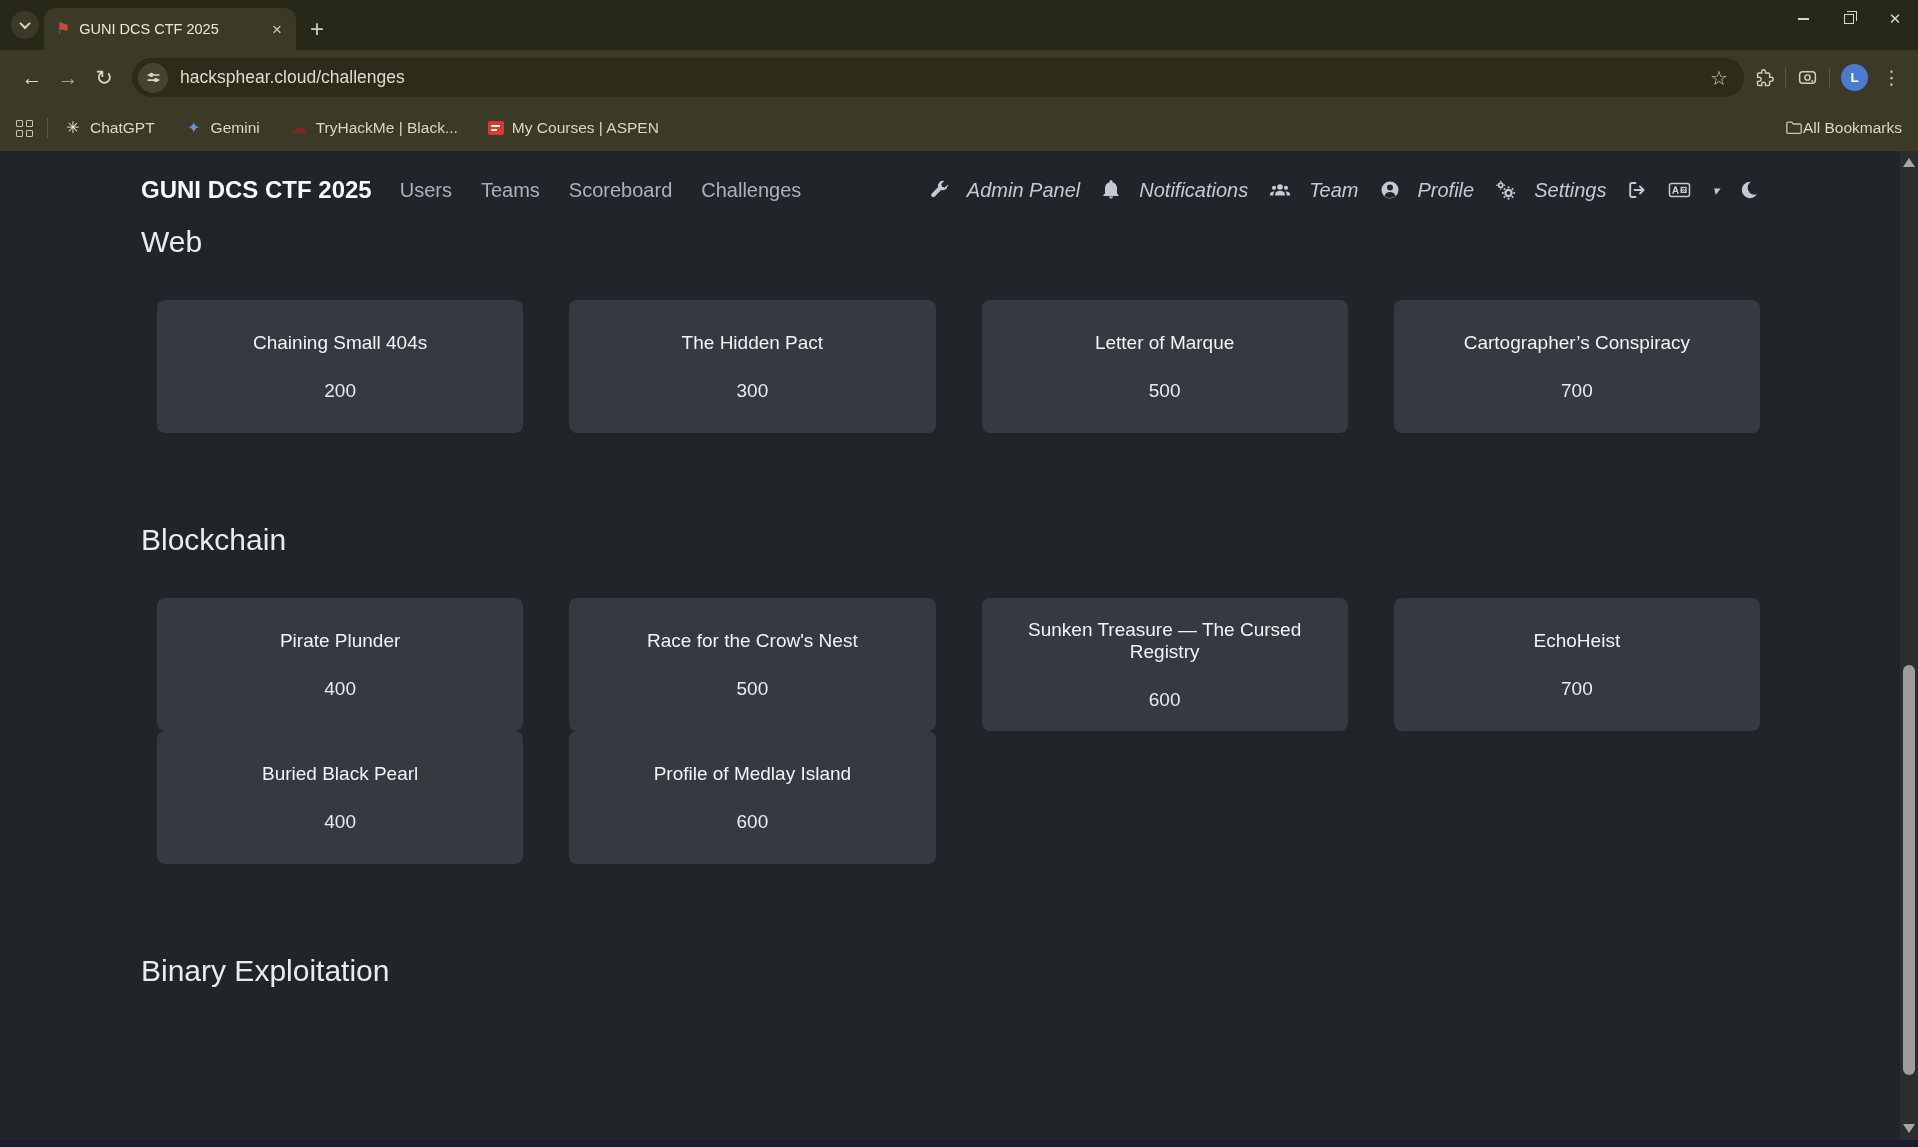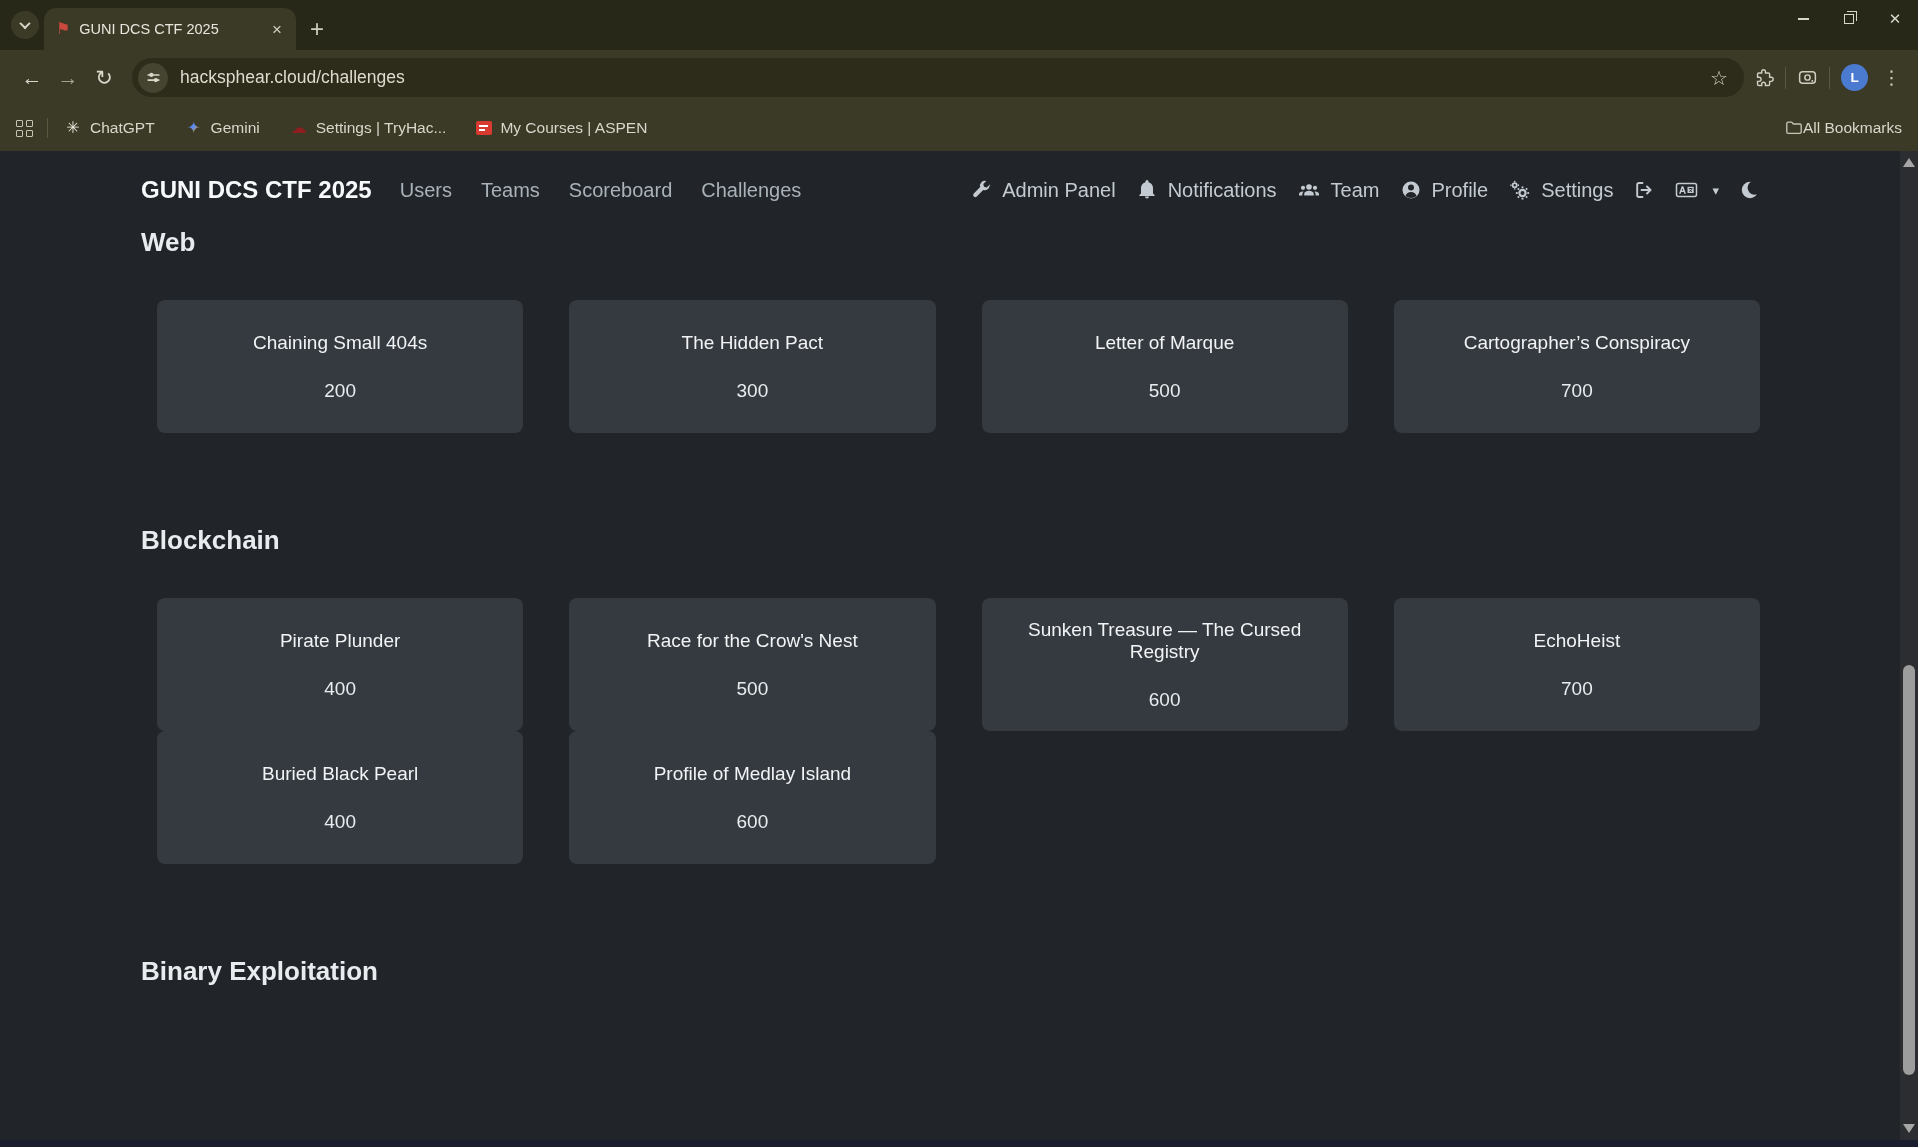--- a/index.html
+++ b/index.html
@@ -61,25 +61,25 @@
 
   
   .page { height:989px; background:#212529; position:relative; overflow:hidden; }
   .page-inner { padding:0 158px 0 141px; }
 
   .site-nav { display:flex; align-items:center; padding-top:16px; height:62px; }
   .brand { color:#f8f9fa; font-size:24px; font-weight:700; margin-right:28px; white-space:nowrap; }
   .nav-links { display:flex; gap:29px; }
   .nav-link { color:#a9b1b9; font-size:20px; }
   .user-nav { margin-left:auto; display:flex; align-items:center; gap:21px; }
-  .unav-item { display:flex; align-items:center; gap:11px; color:#c3cad1; font-size:20px; white-space:nowrap; }
+  .unav-item { display:flex; align-items:center; gap:18px; color:#c3cad1; font-size:20px; white-space:nowrap;font-style:italic; }
   .unav-item svg { display:block; }
   .caret { font-size:13px; color:#c3cad1; margin-left:3px; }
 
-  .section-title { color:#e9ecef; font-size:26px; font-weight:700; line-height:40px; margin:87px 0 38px 0; }
+  .section-title { color:#e9ecef; font-size:30px; font-weight:400; line-height:40px; margin:87px 0 38px 0; }
   .challenge-section:first-of-type .section-title { margin-top:9px; }
   .card-grid { display:grid; grid-template-columns:repeat(4,1fr); gap:30px; }
   .challenge-card { height:133px; background:#343a40; border-radius:8px; display:flex; flex-direction:column;
     align-items:center; justify-content:center; gap:26px; cursor:pointer;margin-left:16px; }
   .challenge-title { color:#f1f3f5; font-size:19px; text-align:center; padding:0 10px; }
   .challenge-points { color:#e9ecef; font-size:19px; }
 
   
   .scrollbar { position:absolute; top:0; right:0; width:18px; height:100%; background:#2b2d30; }
   .sb-arrow-up, .sb-arrow-down { position:absolute; left:50%; transform:translateX(-50%); width:0; height:0;
@@ -159,21 +159,21 @@
   <div class="bookmark">
     <span class="bm-ico ico-chatgpt">✳</span>
     <span>ChatGPT</span>
   </div>
   <div class="bookmark">
     <span class="bm-ico ico-gemini">✦</span>
     <span>Gemini</span>
   </div>
   <div class="bookmark">
     <span class="bm-ico ico-thm">☁</span>
-    <span>Settings | TryHac...</span>
+    <span>TryHackMe | Black...</span>
   </div>
   <div class="bookmark">
     <span class="ico-aspen"></span>
     <span>My Courses | ASPEN</span>
   </div>
   <div class="all-bookmarks">
     <svg width="18" height="18" viewBox="0 0 20 20" fill="none" stroke="#c5c4b6" stroke-width="1.5">
       <path d="M2 5A1.5 1.5 0 0 1 3.5 3.5h4L9.3 5.5h7.2A1.5 1.5 0 0 1 18 7v7.5a1.5 1.5 0 0 1-1.5 1.5h-13A1.5 1.5 0 0 1 2 14.5z"></path>
     </svg>
     <span>All Bookmarks</span>

